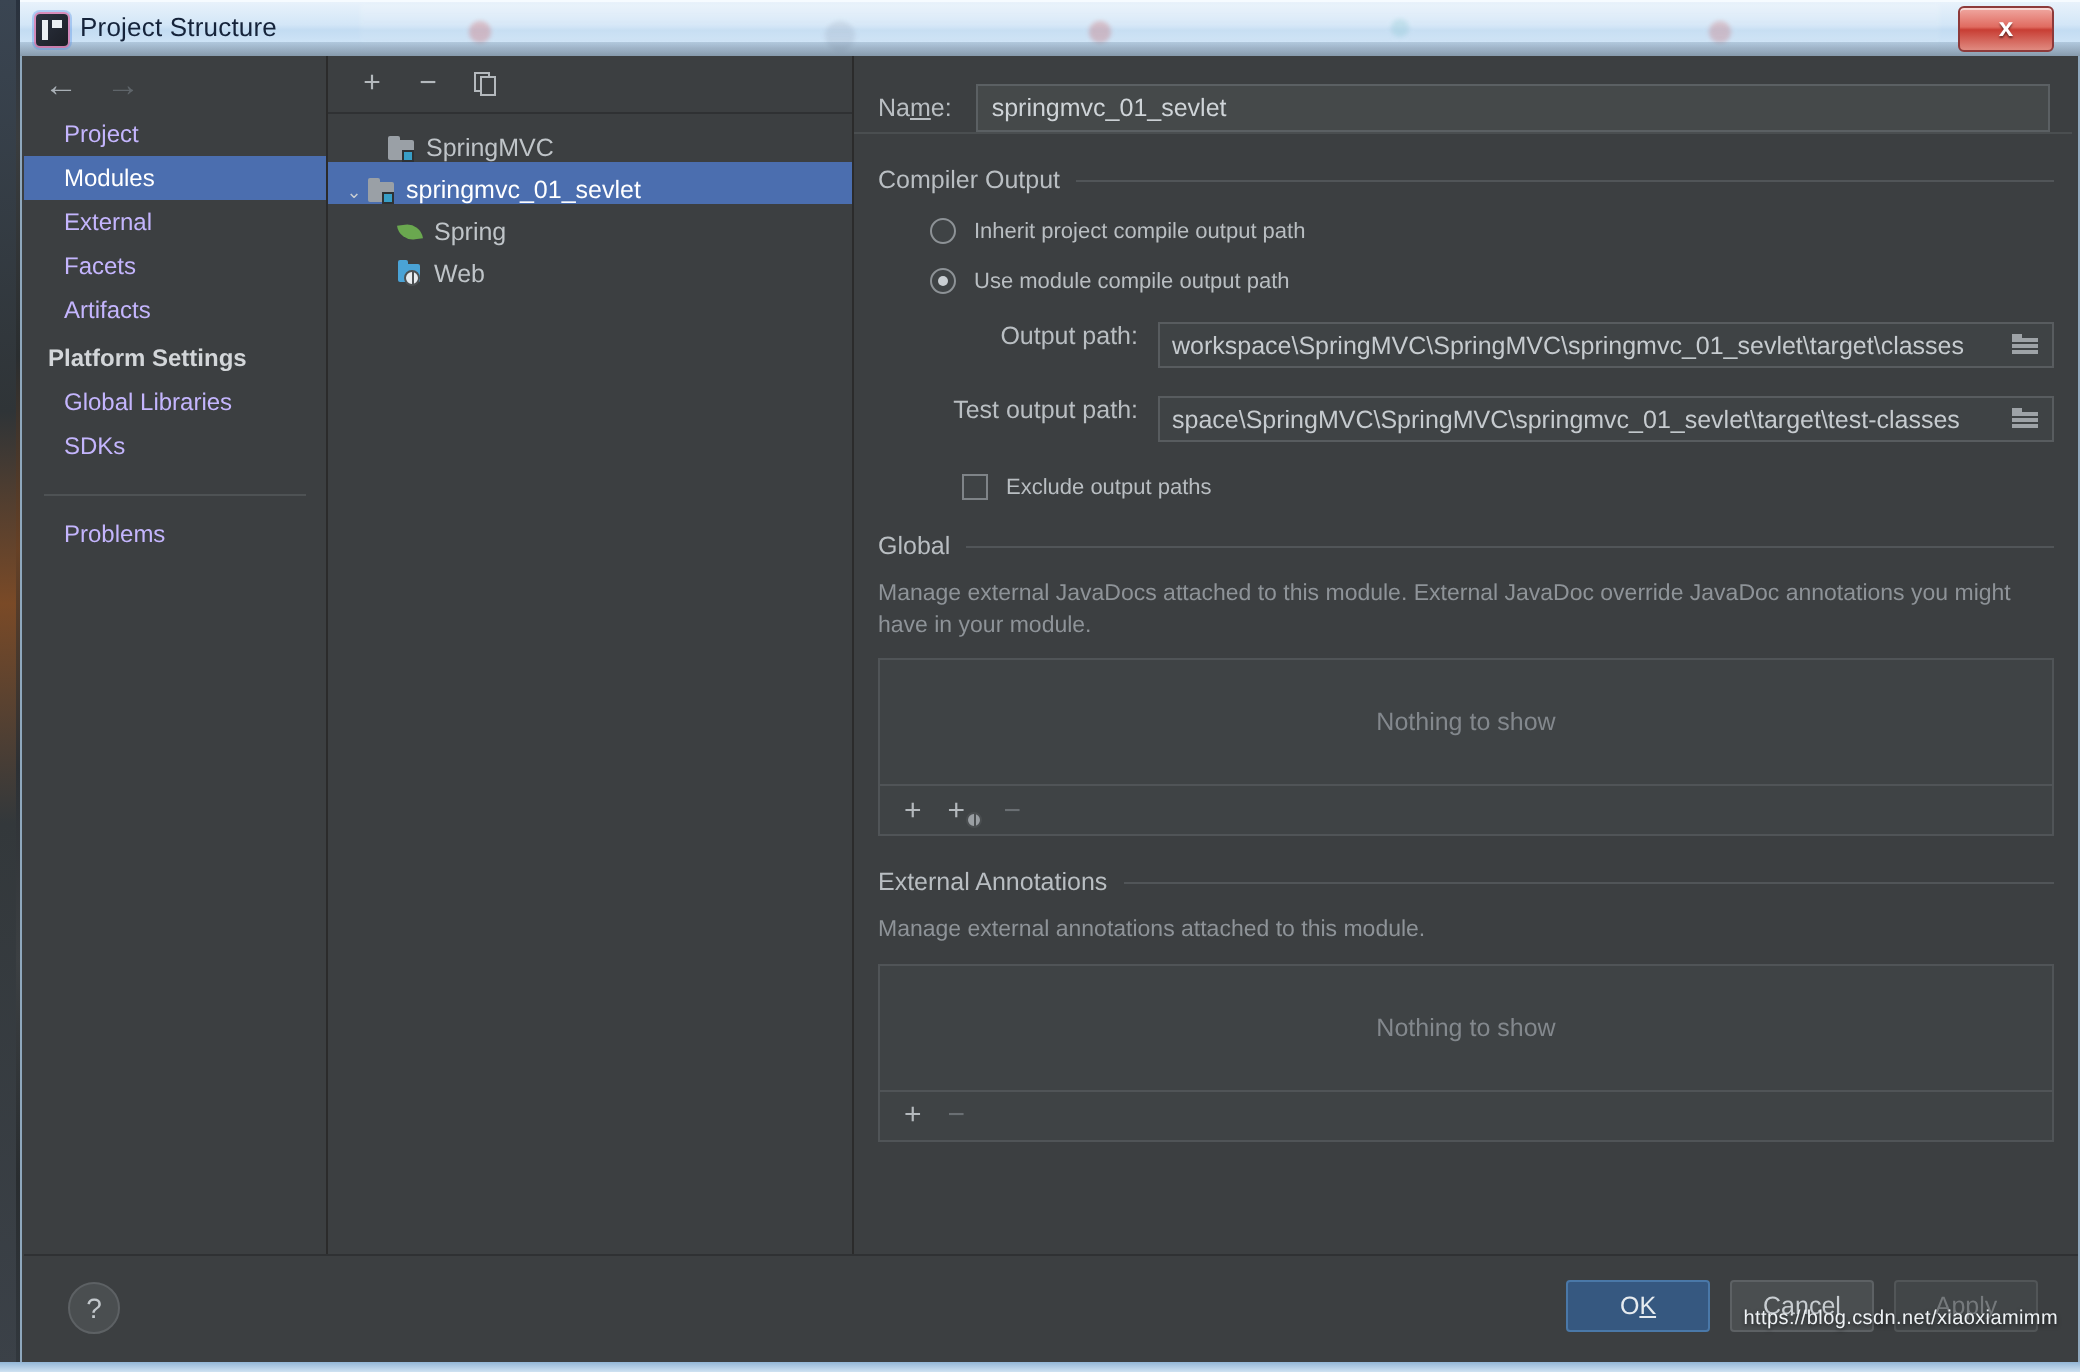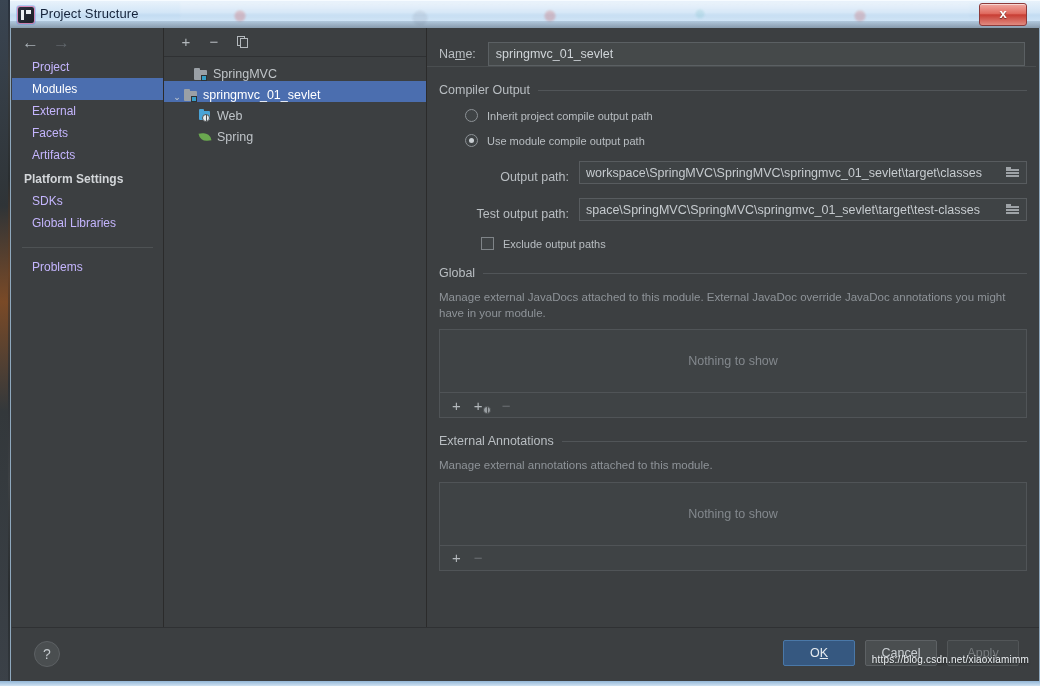--- a/index.html
+++ b/index.html
@@ -199,21 +199,21 @@
   .sec-rule{flex:1;height:1px;background:#515558;}
   .radio-row{display:flex;align-items:center;margin:12px 0 0 26px;cursor:pointer;}
   .radio{
     width:13px;height:13px;border-radius:50%;border:1px solid #8d9296;
     background:#3f4345;box-sizing:border-box;margin-right:9px;position:relative;flex:0 0 13px;
   }
   .radio.on::after{
     content:"";position:absolute;left:3px;top:3px;width:5px;height:5px;border-radius:50%;background:#c9ced2;
   }
   .radio-label{font-size:11px;color:#b9bec2;}
-  .path-row{display:flex;align-items:flex-end;margin:14px 0 0 0;}
+  .path-row{display:flex;align-items:flex-start;margin:14px 0 0 0;}
   .path-label{
     width:130px;text-align:right;font-size:12.5px;color:#b9bec2;margin-right:10px;flex:0 0 130px;
   }
   .path-field{
     flex:1;height:23px;background:#3f4345;border:1px solid #585c5f;box-sizing:border-box;
     display:flex;align-items:center;position:relative;
   }
   .path-field input{
     flex:1;background:transparent;border:none;outline:none;color:#c6cbcf;
     font-size:12.5px;font-family:"Liberation Sans",sans-serif;padding:0 4px 0 6px;
@@ -321,22 +321,22 @@
             <div class="arrow dim">→</div>
           </div>
 
           <div class="nav-item">Project</div>
           <div class="nav-item selected">Modules</div>
           <div class="nav-item">External</div>
           <div class="nav-item">Facets</div>
           <div class="nav-item">Artifacts</div>
 
           <div class="nav-group">Platform Settings</div>
+          <div class="nav-item">Global Libraries</div>
           <div class="nav-item">SDKs</div>
-          <div class="nav-item">Global Libraries</div>
 
           <div class="nav-sep"></div>
           <div class="nav-item">Problems</div>
         </div>
 
         <div class="treepanel">
           <div class="tree-toolbar">
             <div class="tb-ico">+</div>
             <div class="tb-ico">−</div>
             <div class="tb-ico">
@@ -358,30 +358,30 @@
             <div class="trow selected" style="padding-left:6px;">
               <div class="twist">⌄</div>
               <div class="ico-module">
                   <span class="f"></span>
                   <span class="b"></span>
                 </div>
               <div class="tlabel">springmvc_01_sevlet</div>
             </div>
 
             <div class="trow" style="padding-left:34px;">
+              <div class="ico-leaf"></div>
+              <div class="tlabel">Spring</div>
+            </div>
+
+            <div class="trow" style="padding-left:34px;">
               <div class="ico-web">
                   <span class="sq"></span>
                   <span class="globe"></span>
                 </div>
               <div class="tlabel">Web</div>
-            </div>
-
-            <div class="trow" style="padding-left:34px;">
-              <div class="ico-leaf"></div>
-              <div class="tlabel">Spring</div>
             </div>
 
           </div>
         </div>
 
         <div class="right">
 
           <div class="name-row">
             <div class="name-label"><span>Na</span><u>m</u><span>e:</span></div>
             <input class="name-input" type="text" value="springmvc_01_sevlet" style="">

